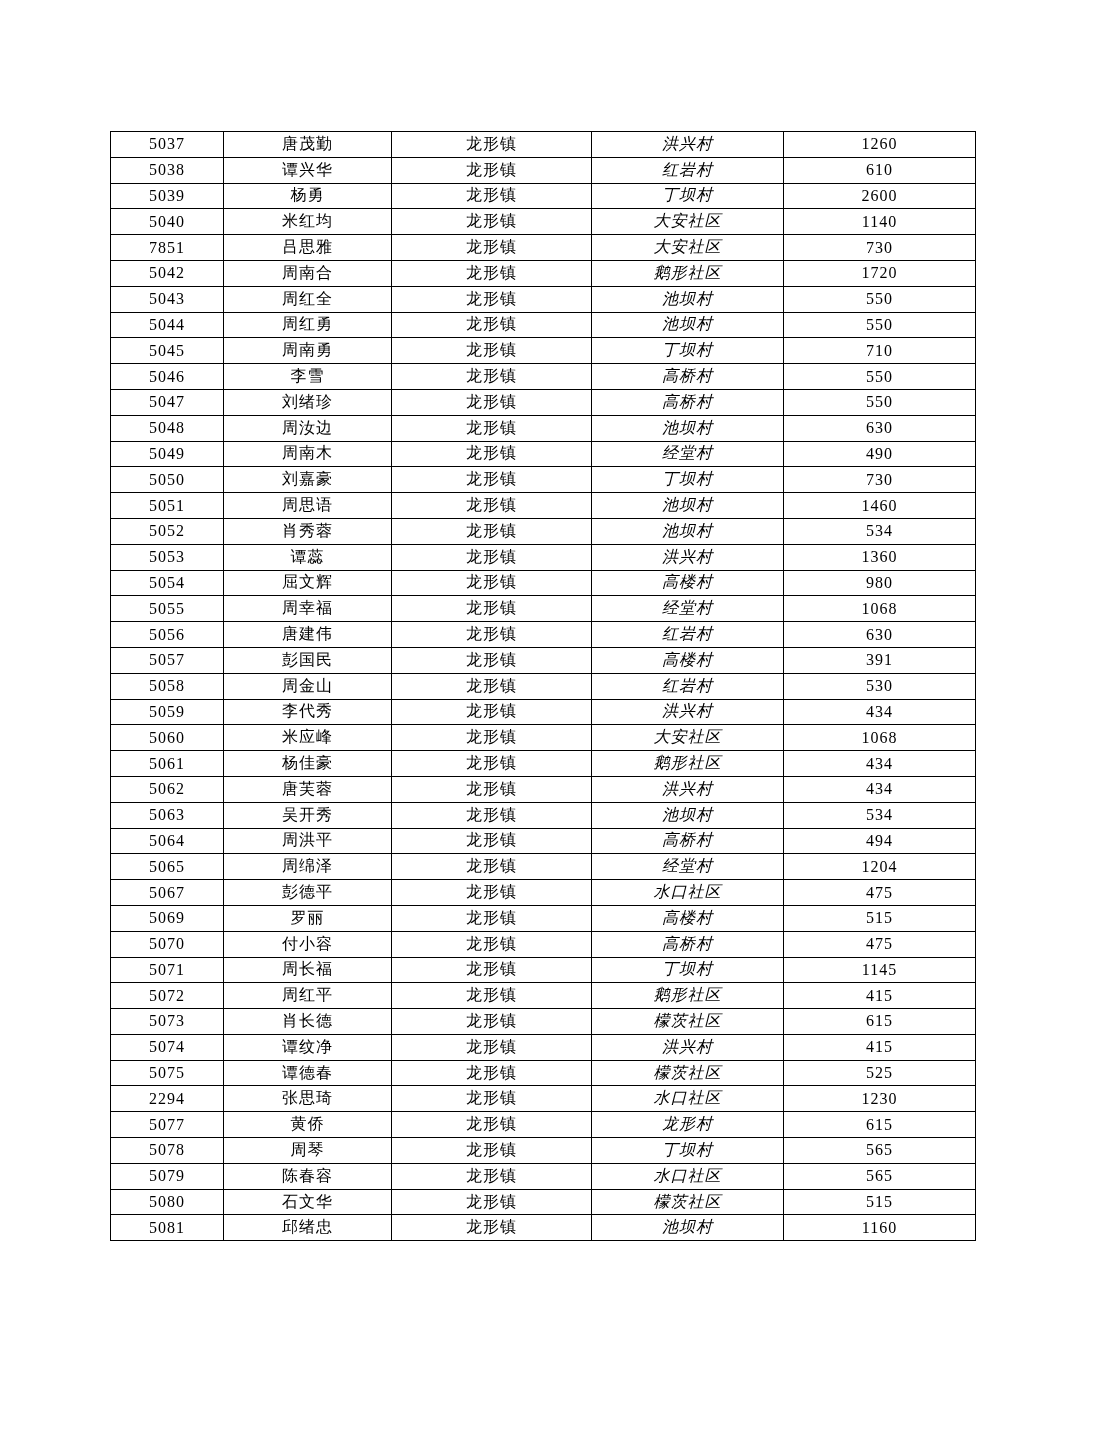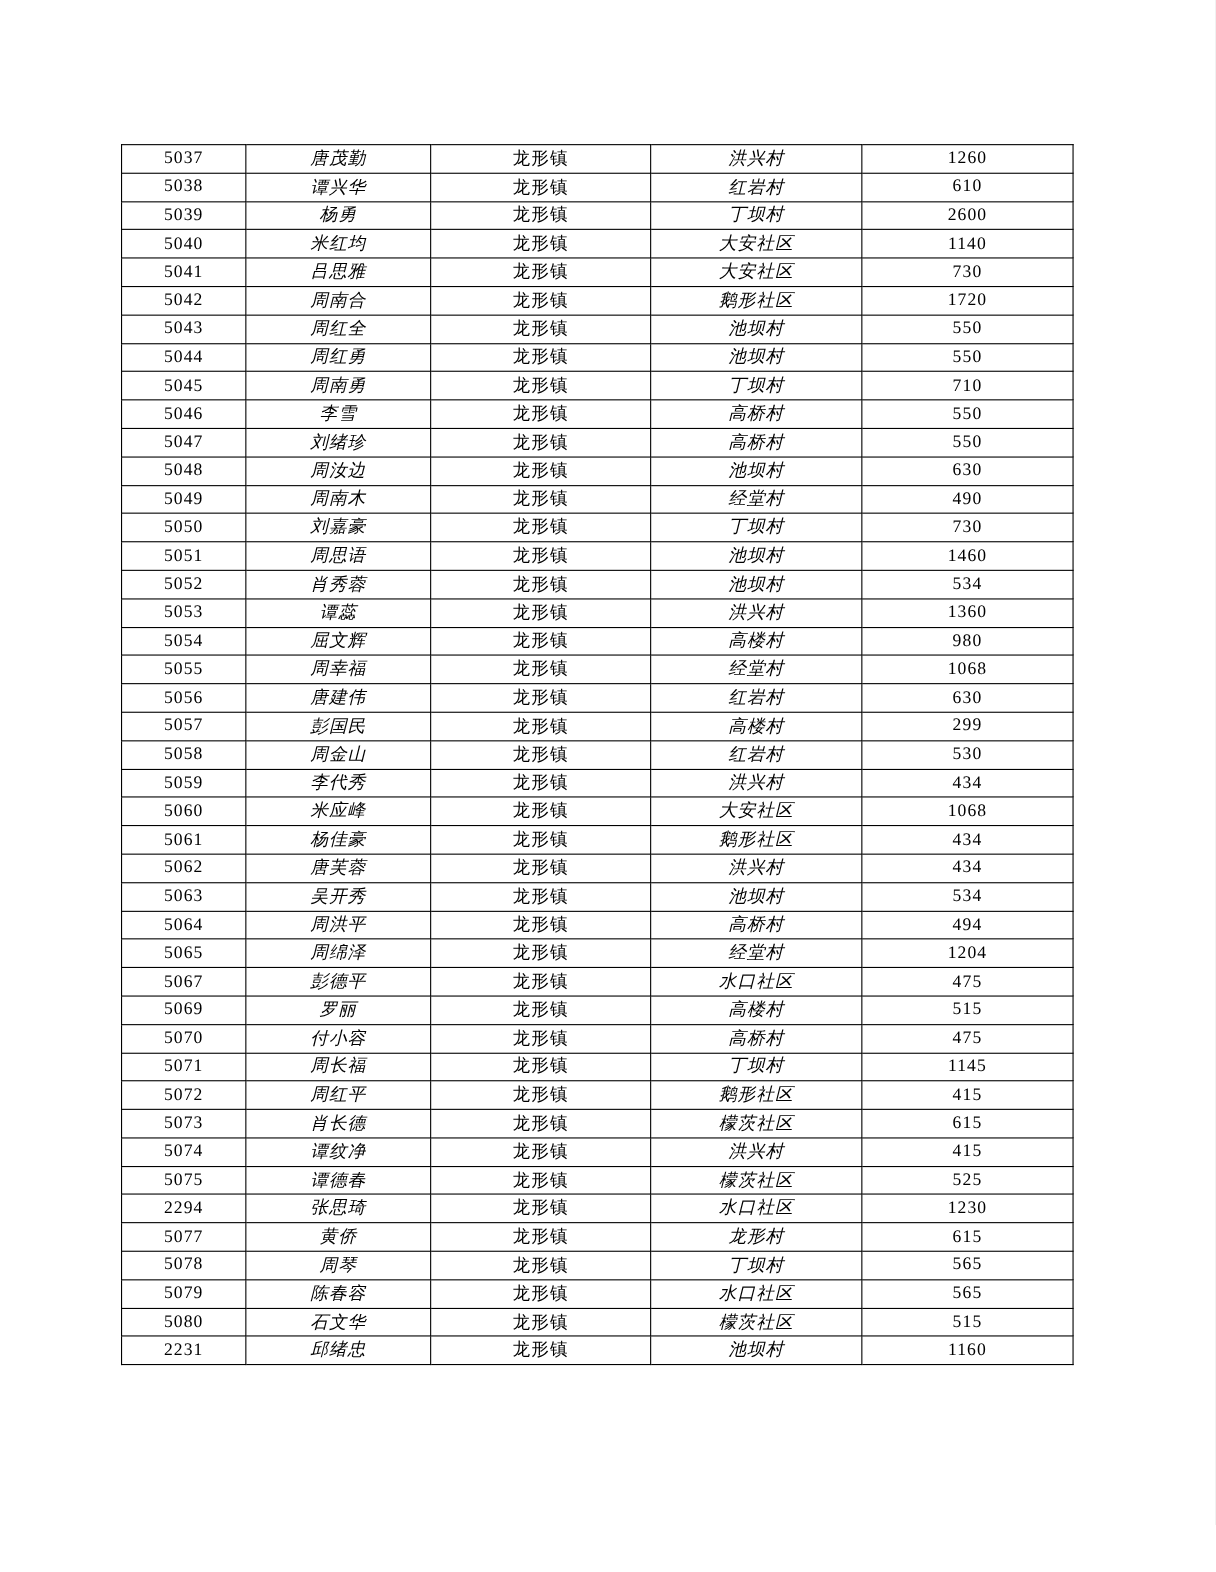--- a/index.html
+++ b/index.html
@@ -30,21 +30,21 @@
     height: 25.8px;
     text-align: center;
     vertical-align: middle;
     font-size: 16px;
     color: #000000;
     letter-spacing: 1px;
     overflow: hidden;
     white-space: nowrap;
   }
   td.col-0 { width: 113px; letter-spacing: 0; }
-  td.col-1 { width: 168px; font-style: italic; }
+  td.col-1 { width: 168px; }
   td.col-2 { width: 200px; }
   td.col-3 { width: 192px; font-style: italic; }
   td.col-4 { width: 192px; letter-spacing: 0; }
 </style>
 </head>
 <body>
 
 <div class="page">
   <div class="table-wrap">
     <table class="data-table">
@@ -71,21 +71,21 @@
             <td class="col-4">2600</td>
           </tr>
           <tr>
             <td class="col-0">5040</td>
             <td class="col-1">米红均</td>
             <td class="col-2">龙形镇</td>
             <td class="col-3">大安社区</td>
             <td class="col-4">1140</td>
           </tr>
           <tr>
-            <td class="col-0">5041</td>
+            <td class="col-0">7851</td>
             <td class="col-1">吕思雅</td>
             <td class="col-2">龙形镇</td>
             <td class="col-3">大安社区</td>
             <td class="col-4">730</td>
           </tr>
           <tr>
             <td class="col-0">5042</td>
             <td class="col-1">周南合</td>
             <td class="col-2">龙形镇</td>
             <td class="col-3">鹅形社区</td>
@@ -187,21 +187,21 @@
             <td class="col-1">唐建伟</td>
             <td class="col-2">龙形镇</td>
             <td class="col-3">红岩村</td>
             <td class="col-4">630</td>
           </tr>
           <tr>
             <td class="col-0">5057</td>
             <td class="col-1">彭国民</td>
             <td class="col-2">龙形镇</td>
             <td class="col-3">高楼村</td>
-            <td class="col-4">299</td>
+            <td class="col-4">391</td>
           </tr>
           <tr>
             <td class="col-0">5058</td>
             <td class="col-1">周金山</td>
             <td class="col-2">龙形镇</td>
             <td class="col-3">红岩村</td>
             <td class="col-4">530</td>
           </tr>
           <tr>
             <td class="col-0">5059</td>
@@ -337,21 +337,21 @@
             <td class="col-4">565</td>
           </tr>
           <tr>
             <td class="col-0">5080</td>
             <td class="col-1">石文华</td>
             <td class="col-2">龙形镇</td>
             <td class="col-3">檬茨社区</td>
             <td class="col-4">515</td>
           </tr>
           <tr>
-            <td class="col-0">2231</td>
+            <td class="col-0">5081</td>
             <td class="col-1">邱绪忠</td>
             <td class="col-2">龙形镇</td>
             <td class="col-3">池坝村</td>
             <td class="col-4">1160</td>
           </tr>
         </tbody>
     </table>
   </div>
 </div>
 

